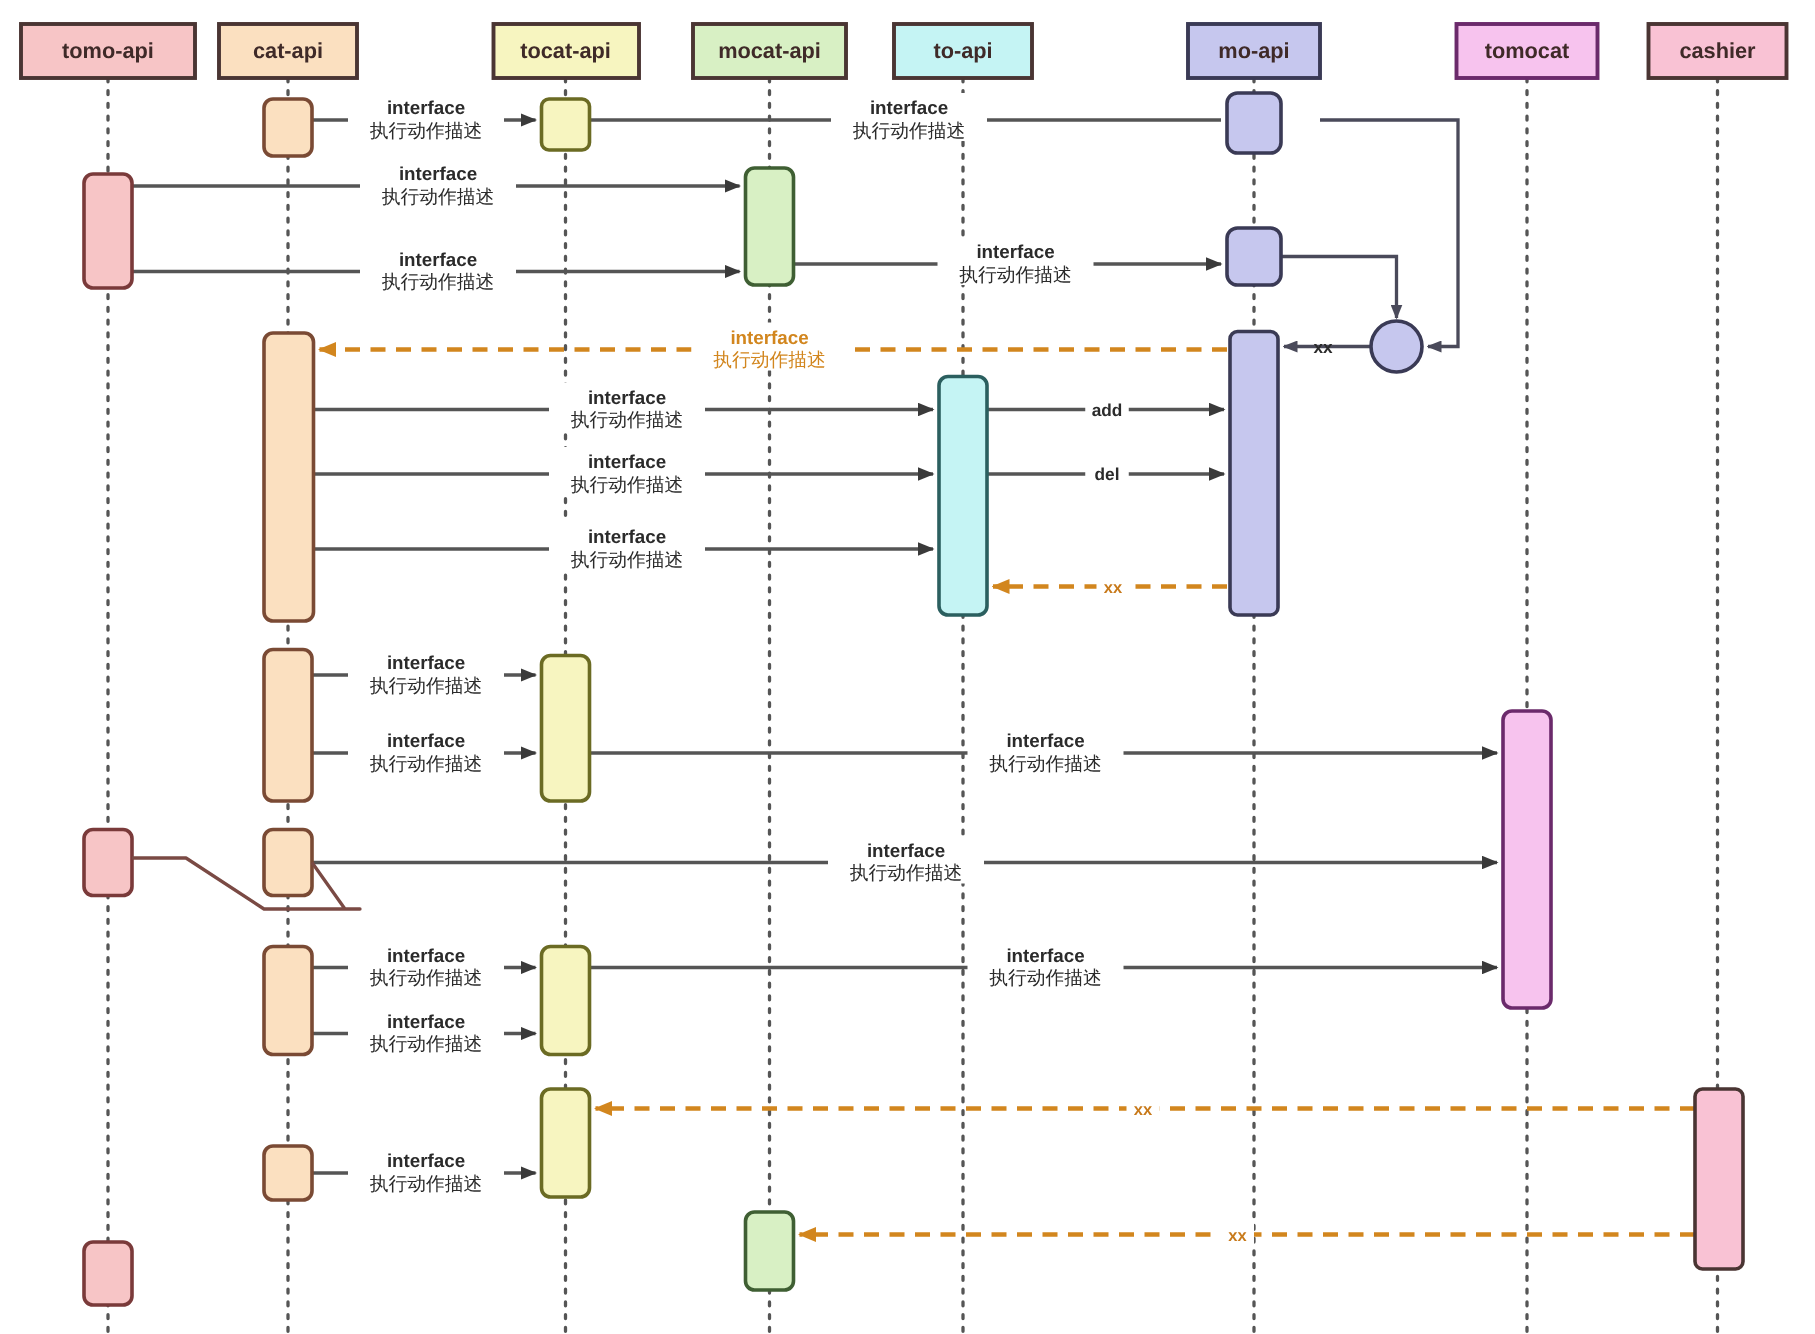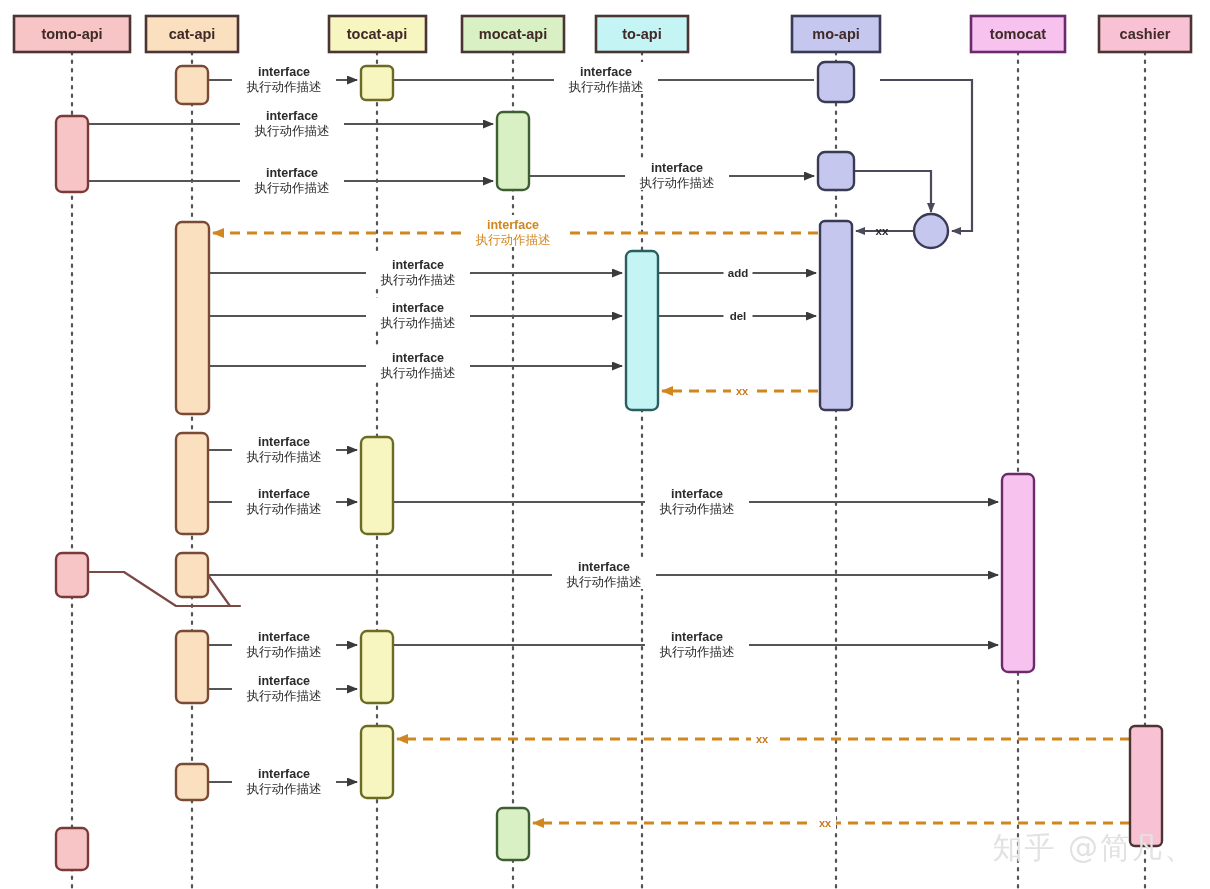--- a/index.html
+++ b/index.html
@@ -263,14 +263,13 @@
           <text x="284" y="778" class="msg-line1">interface</text>
           <text x="284" y="793" class="msg-line2">执行动作描述</text>
         </g>
         <g>
           <rect x="814" y="815" width="22" height="16" fill="#ffffff"></rect>
           <text x="825" y="827" class="msg-small ret">xx</text>
         </g>
       </g>
   </svg>
 
-  <div class="watermark">知乎 @简凡、</div>
 </div>
 
 </body></html>

